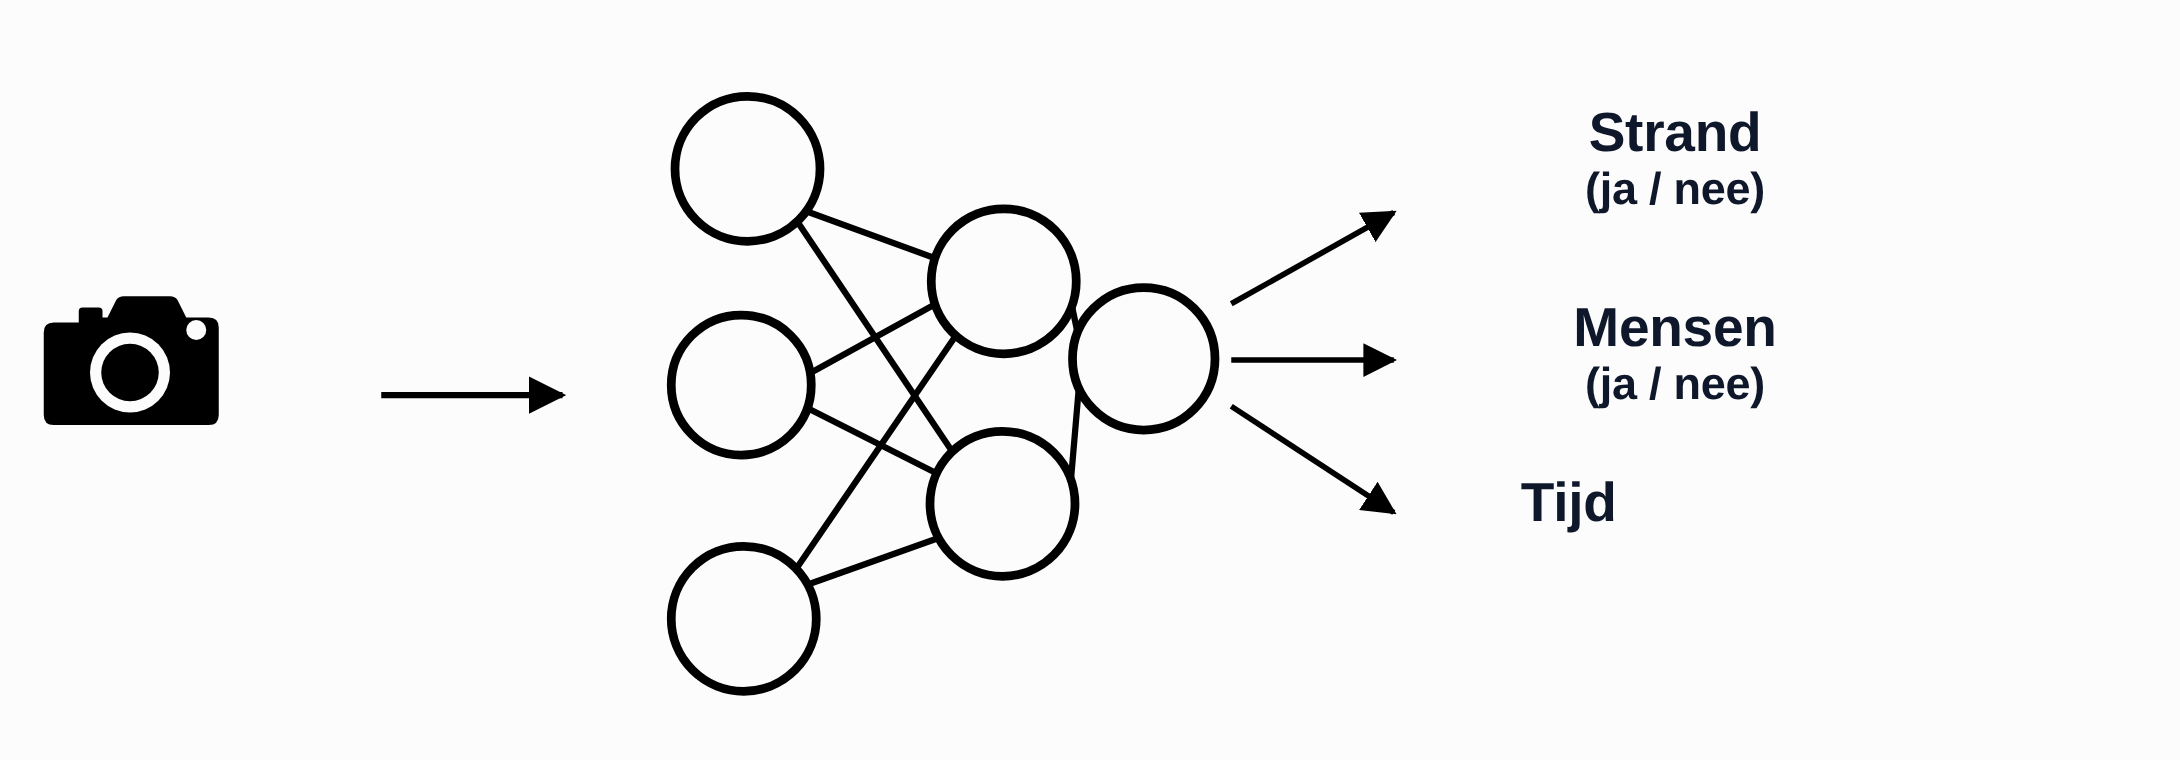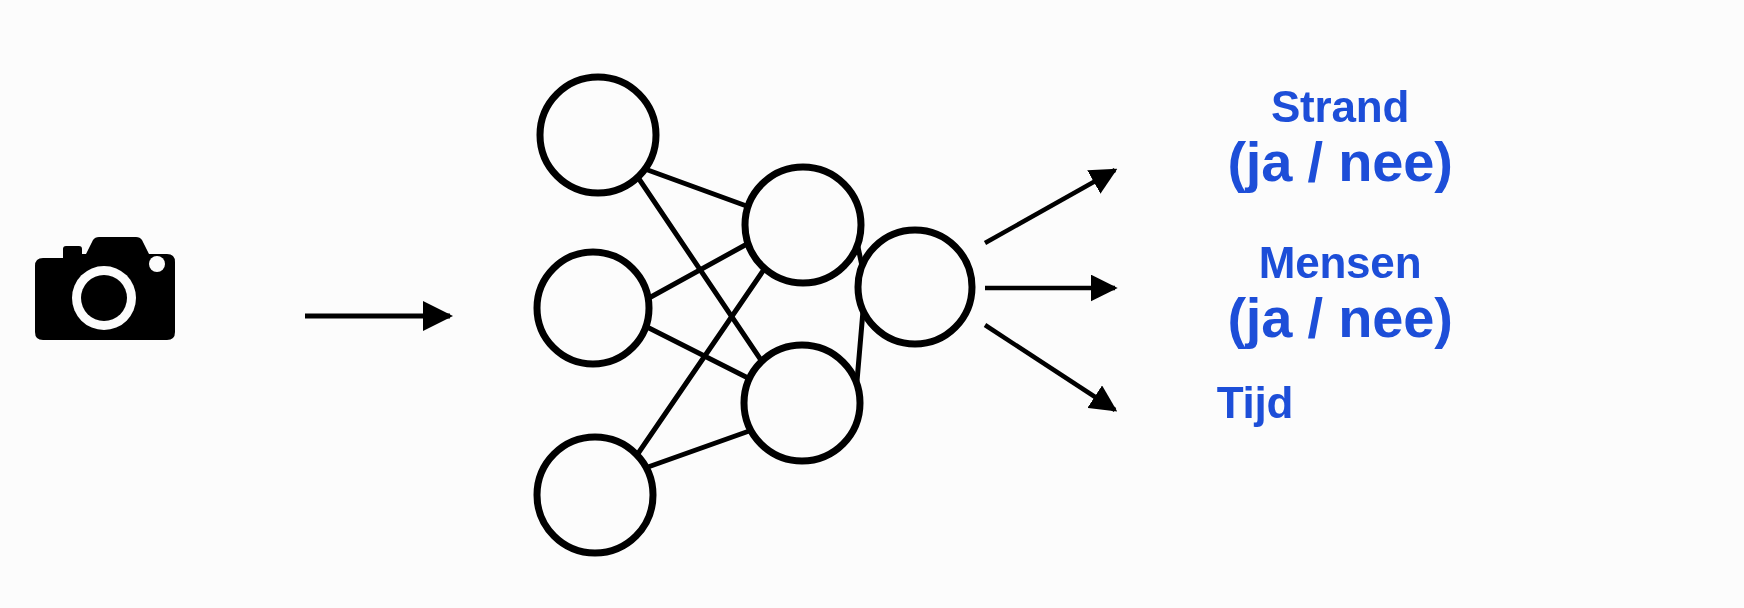--- a/index.html
+++ b/index.html
@@ -21,34 +21,34 @@
   }
   #canvas {
     position: absolute;
     left: 0;
     top: 0;
     width: 1744px;
     height: 608px;
   }
   .label-block {
     position: absolute;
-    color: #1d4ed8;
+    color: #0f172a;
     font-family: "Liberation Sans", sans-serif;
     font-weight: 700;
     text-align: center;
     line-height: 1.12;
     letter-spacing: -0.2px;
     white-space: nowrap;
   }
   .label-title {
     font-size: 44px;
     font-weight: 700;
   }
   .label-sub {
-    font-size: 56px;
+    font-size: 36px;
     font-weight: 700;
   }
   #label-strand {
     left: 1150px;
     top: 82px;
     width: 380px;
   }
   #label-mensen {
     left: 1150px;
     top: 238px;

